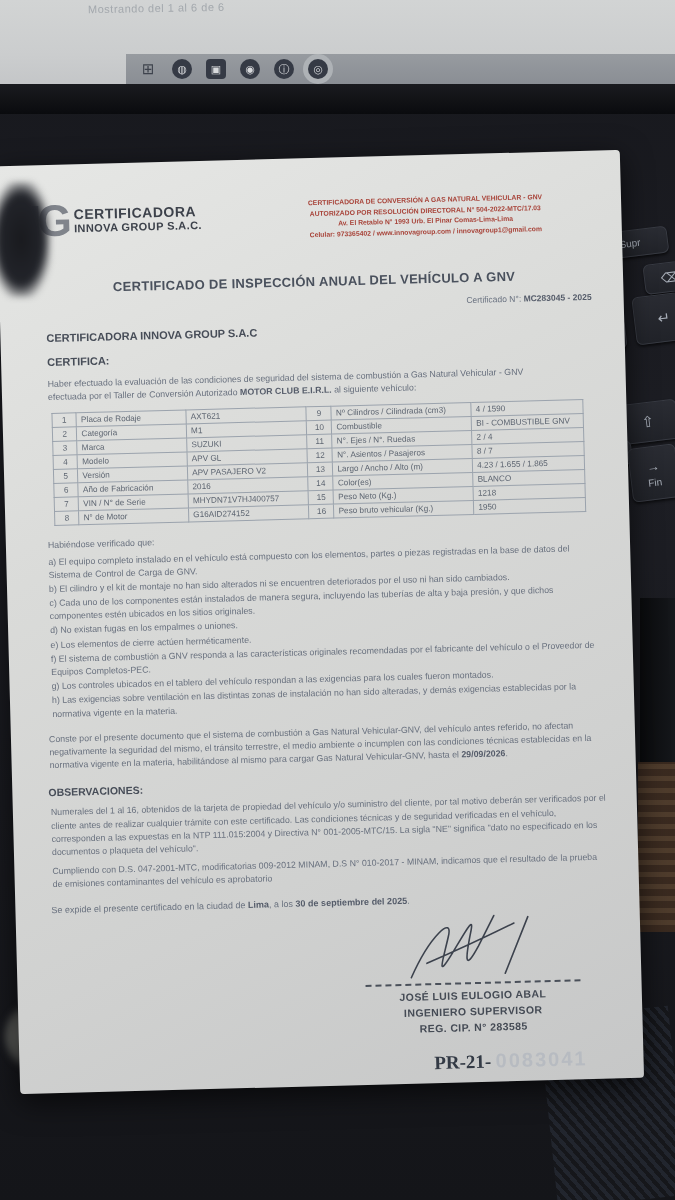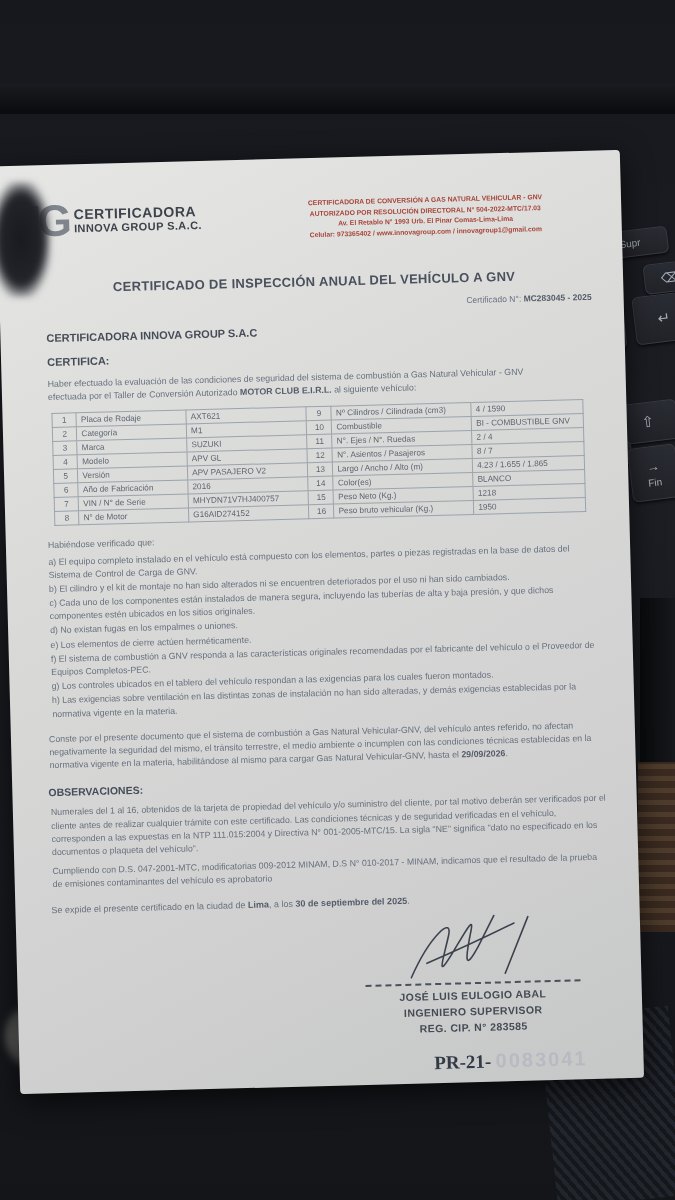--- a/index.html
+++ b/index.html
@@ -91,20 +91,31 @@
   .sig-line { font-size:10.5px; font-weight:bold; color:#454b55; letter-spacing:.4px; line-height:1.5; }
   .serial-line { text-align:right; margin:14px 30px 0 0; }
   .serial-prefix { font-family:"Liberation Serif", serif; font-weight:bold; font-size:19px; color:#333a45; }
   .serial-number { font-size:20px; font-weight:bold; color:#b7bbc1; letter-spacing:2px; }
 </style>
 </head>
 <body>
 
 <div class="scene">
 
+  <div class="screen">
+    <div class="screen-status">Mostrando del 1 al 6 de 6</div>
+    <div class="taskbar">
+      <div class="tb-ico grid">⊞</div>
+      <div class="tb-ico">◍</div>
+      <div class="tb-ico sq">▣</div>
+      <div class="tb-ico">◉</div>
+      <div class="tb-ico">ⓘ</div>
+      <div class="tb-ico hl">◎</div>
+    </div>
+  </div>
   <div class="bezel"></div>
 
   <div class="key" style="left:592px; top:230px; width:76px; height:27px;">
       <span>Supr</span>
     </div>
   <div class="key" style="left:644px; top:262px; width:52px; height:30px; font-size:13px;">
       <span>⌫</span>
     </div>
   <div class="key" style="left:592px; top:320px; width:34px; height:30px; font-size:13px;">
       <span>~</span>

